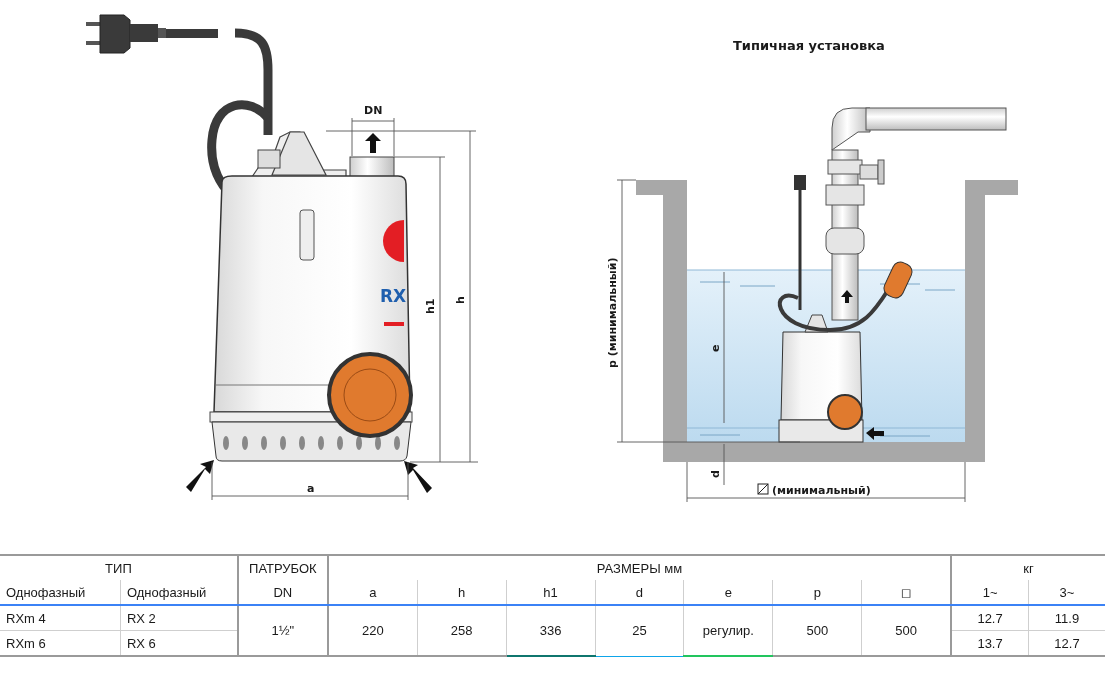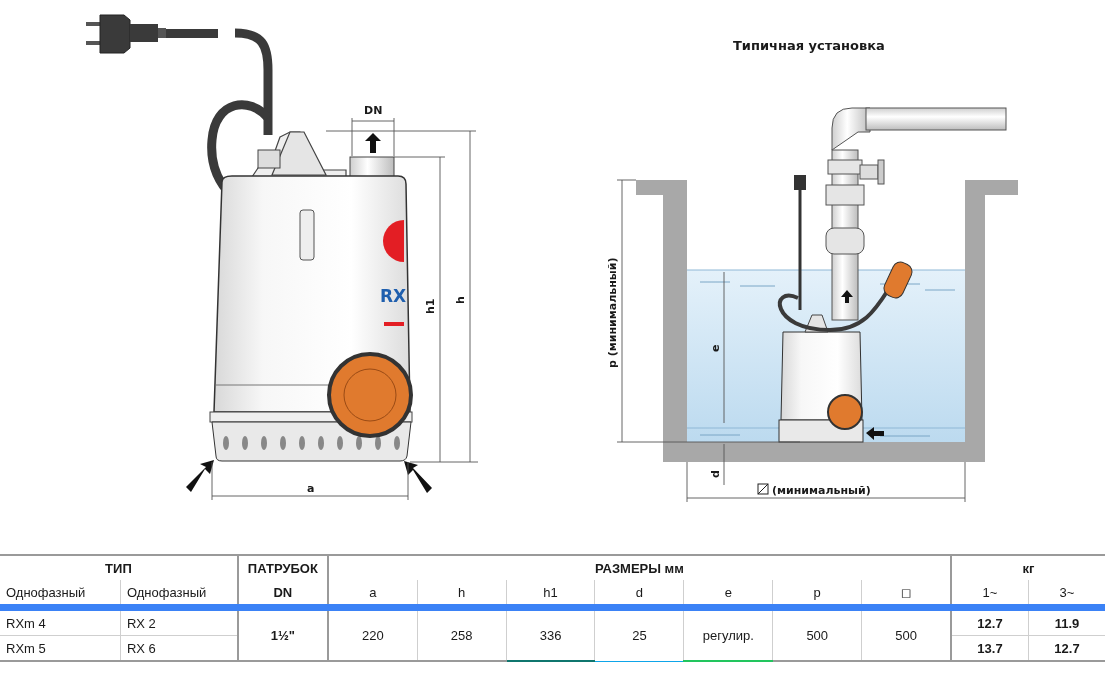--- a/index.html
+++ b/index.html
@@ -6,24 +6,24 @@
   body { width:1111px; height:679px; position:relative; overflow:hidden;
          font-family:"DejaVu Sans", "Liberation Sans", sans-serif; color:#1a1a1a; }
   #diagram { position:absolute; left:0; top:0; width:1111px; height:540px; }
   .lbl { font-family:"DejaVu Sans", sans-serif; font-weight:bold; fill:#1a1a1a; }
   .title-lbl { font-size:13px; }
   .dim-lbl { font-size:11px; }
   #spec-table { position:absolute; left:0; top:554px; width:1105px; border-collapse:collapse;
                 font-family:"Liberation Sans", sans-serif; font-size:13px; }
   #spec-table td { height:24px; padding:0 6px; border:1px solid #cfcfcf; border-top:none; border-left:none; }
   #spec-table tr.top td { border-top:2px solid #9a9a9a; }
-  #spec-table tr.hdr2 td { border-bottom:7px solid #3b82f6; }
+  #spec-table tr.hdr2 td { border-bottom:2px solid #3b82f6; }
   #spec-table tr.last td { border-bottom:2px solid #9a9a9a; }
   #spec-table td.c { text-align:center; }
-  #spec-table td.b { font-weight:bold; }
+  #spec-table td.b { font-weight:normal; }
   #spec-table td.thick-r { border-right:2px solid #9a9a9a; }
   #spec-table td.no-r { border-right:none; }
 </style>
 </head>
 <body>
 
 <svg id="diagram" viewBox="0 0 1111 540" xmlns="http://www.w3.org/2000/svg">
   <defs>
     <linearGradient id="bodyGrad" x1="0" x2="1" y1="0" y2="0">
       <stop offset="0" stop-color="#d8d8d8"></stop>
@@ -210,19 +210,19 @@
     <td class="c" rowspan="2" style="border-bottom:2px solid #9a9a9a">258</td>
     <td class="c" rowspan="2" style="border-bottom:2px solid #0f766e">336</td>
     <td class="c" rowspan="2" style="border-bottom:1px solid #0ea5e9">25</td>
     <td class="c" rowspan="2" style="border-bottom:2px solid #22c55e">регулир.</td>
     <td class="c" rowspan="2" style="border-bottom:2px solid #9a9a9a">500</td>
     <td class="c thick-r" rowspan="2" style="border-bottom:2px solid #9a9a9a">500</td>
     <td class="c b">12.7</td>
     <td class="c b no-r">11.9</td>
   </tr>
   <tr class="last">
-    <td>RXm 5</td>
+    <td>RXm 6</td>
     <td class="thick-r">RX 6</td>
     <td class="c b">13.7</td>
     <td class="c b no-r">12.7</td>
   </tr>
 </tbody>
   </table>
 
 </body></html>

